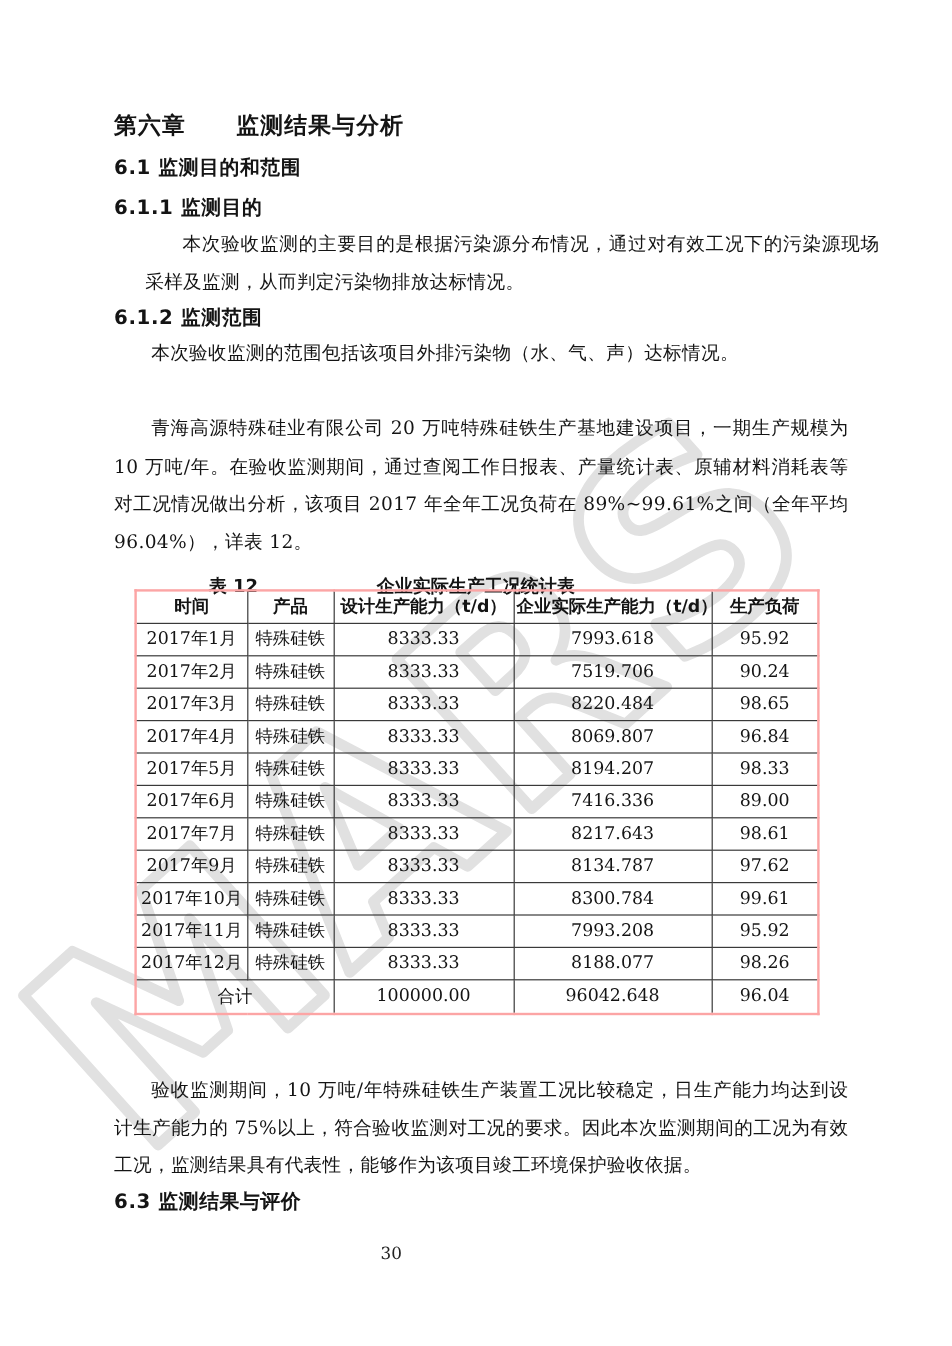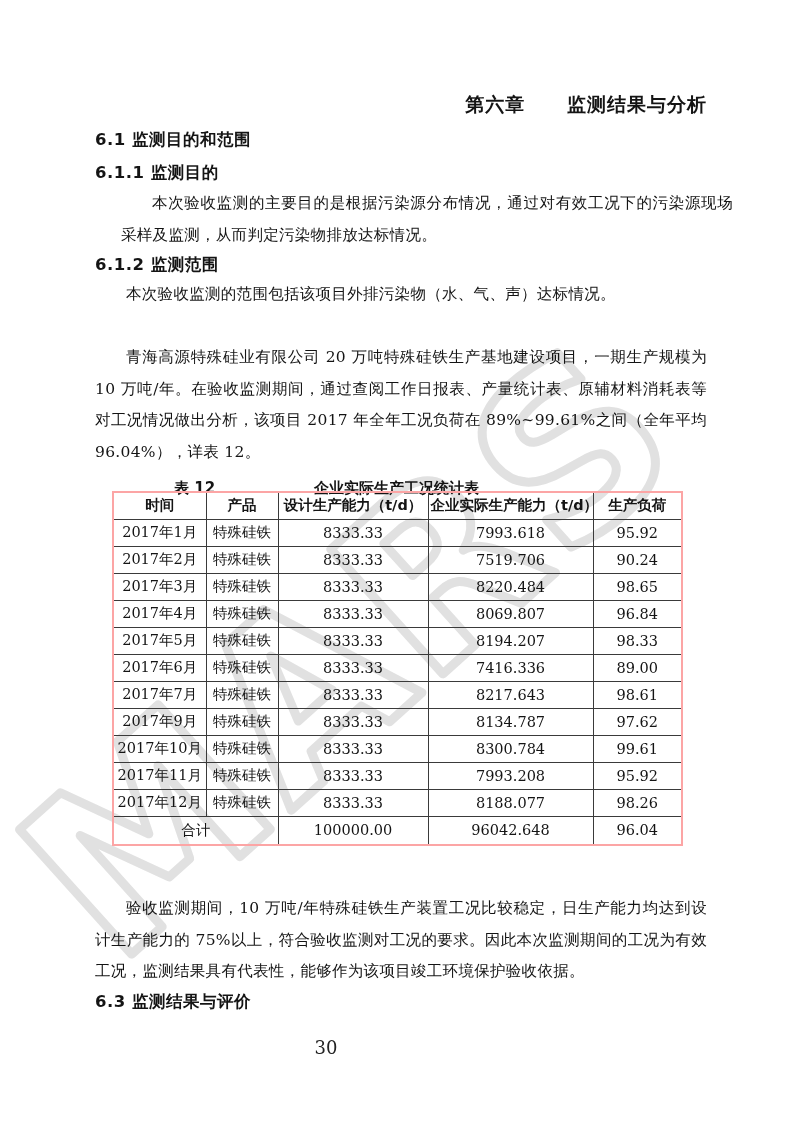--- a/index.html
+++ b/index.html
@@ -24,21 +24,21 @@
     position: absolute;
     left: 95px;
     top: 0;
     width: 612px;
     height: 1122px;
   }
   .chapter-title {
     position: absolute;
     top: 92px;
     width: 100%;
-    text-align: right;
+    text-align: left;
     font-family: "DejaVu Sans", "Liberation Sans", sans-serif;
     font-weight: bold;
     font-size: 19px;
     letter-spacing: 1px;
     white-space: nowrap;
   }
   .chapter-title .chapter-num { margin-right: 2.2em; }
   .sec-heading {
     position: absolute;
     left: 0;
@@ -109,21 +109,21 @@
     font-size: 14.5px;
   }
   table.prod-table td { height: 27px; font-family: "DejaVu Serif", "Liberation Serif", serif; }
   table.prod-table tr.total-row td { height: 29px; }
   .page-number {
     position: absolute;
     top: 1037px;
     left: 0;
     width: 652px;
     text-align: center;
-    font-size: 18px;
+    font-size: 14px;
     color: #222;
   }
 </style>
 </head>
 <body>
 
 <div class="page">
 
   <svg class="watermark" viewBox="0 0 793 1122" xmlns="http://www.w3.org/2000/svg" aria-hidden="true">
     <text id="wm-text" x="350" y="730" transform="rotate(-42 350 650)" text-anchor="middle" font-family="DejaVu Sans, Liberation Sans, sans-serif" font-size="230" font-weight="bold" letter-spacing="6" fill="none" stroke="#dcdcdc" stroke-width="9" stroke-linejoin="round" opacity="0.85">MARS</text>

